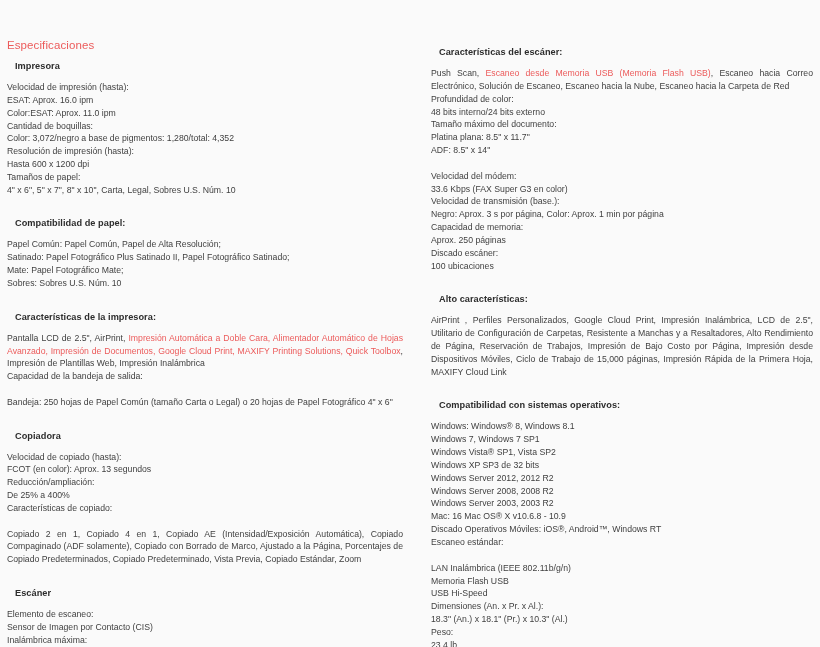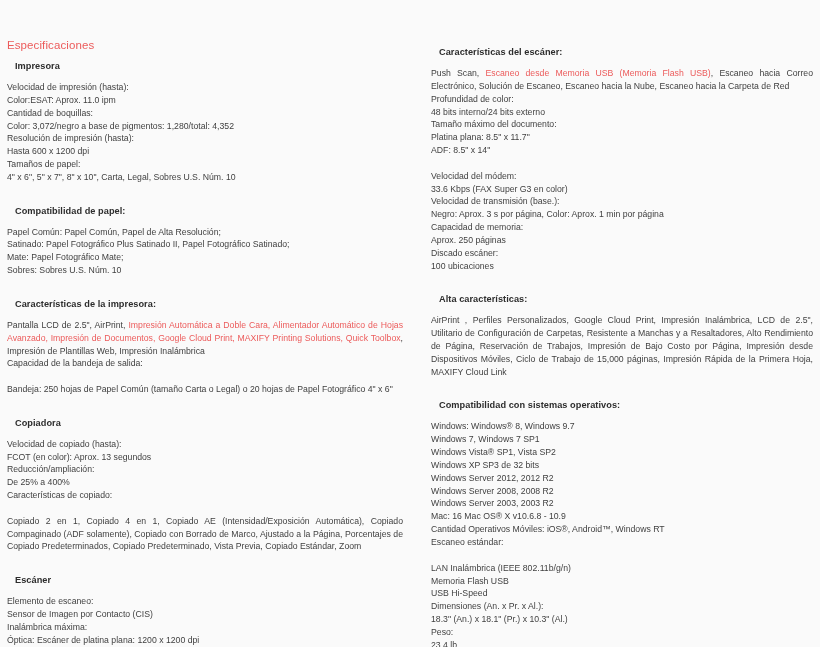--- a/index.html
+++ b/index.html
@@ -79,20 +79,21 @@
 
 <div id="page">
   <div class="columns">
 
     <div class="col-left">
 
       <div class="doc-title">Especificaciones</div>
 
       <h2 class="sec">Impresora</h2>
       <div class="line">Velocidad de impresión (hasta):</div>
+      <div class="line">ESAT: Aprox. 16.0 ipm</div>
       <div class="line">Color:ESAT: Aprox. 11.0 ipm</div>
       <div class="line">Cantidad de boquillas:</div>
       <div class="line">Color: 3,072/negro a base de pigmentos: 1,280/total: 4,352</div>
       <div class="line">Resolución de impresión (hasta):</div>
       <div class="line">Hasta 600 x 1200 dpi</div>
       <div class="line">Tamaños de papel:</div>
       <div class="line">4" x 6", 5" x 7", 8" x 10", Carta, Legal, Sobres U.S. Núm. 10</div>
 
       <div class="gap-sm"></div>
 
@@ -155,35 +156,35 @@
       <div class="line">33.6 Kbps (FAX Super G3 en color)</div>
       <div class="line">Velocidad de transmisión (base.):</div>
       <div class="line">Negro: Aprox. 3 s por página, Color: Aprox. 1 min por página</div>
       <div class="line">Capacidad de memoria:</div>
       <div class="line">Aprox. 250 páginas</div>
       <div class="line">Discado escáner:</div>
       <div class="line">100 ubicaciones</div>
 
       <div class="gap-sm"></div>
 
-      <h2 class="sec">Alta características:</h2>
+      <h2 class="sec">Alto características:</h2>
       <p class="para">AirPrint , Perfiles Personalizados, Google Cloud Print, Impresión Inalámbrica, LCD de 2.5", Utilitario de Configuración de Carpetas, Resistente a Manchas y a Resaltadores, Alto Rendimiento de Página, Reservación de Trabajos, Impresión de Bajo Costo por Página, Impresión desde Dispositivos Móviles, Ciclo de Trabajo de 15,000 páginas, Impresión Rápida de la Primera Hoja, MAXIFY Cloud Link</p>
 
       <div class="gap-sm"></div>
 
       <h2 class="sec">Compatibilidad con sistemas operativos:</h2>
-      <div class="line">Windows: Windows® 8, Windows 9.7</div>
+      <div class="line">Windows: Windows® 8, Windows 8.1</div>
       <div class="line">Windows 7, Windows 7 SP1</div>
       <div class="line">Windows Vista® SP1, Vista SP2</div>
       <div class="line">Windows XP SP3 de 32 bits</div>
       <div class="line">Windows Server 2012, 2012 R2</div>
       <div class="line">Windows Server 2008, 2008 R2</div>
       <div class="line">Windows Server 2003, 2003 R2</div>
       <div class="line">Mac: 16 Mac OS® X v10.6.8 - 10.9</div>
-      <div class="line">Cantidad Operativos Móviles: iOS®, Android™, Windows RT</div>
+      <div class="line">Discado Operativos Móviles: iOS®, Android™, Windows RT</div>
       <div class="line">Escaneo estándar:</div>
 
       <div class="gap-sm"></div>
 
       <div class="line">LAN Inalámbrica (IEEE 802.11b/g/n)</div>
       <div class="line">Memoria Flash USB</div>
       <div class="line">USB Hi-Speed</div>
       <div class="line">Dimensiones (An. x Pr. x Al.):</div>
       <div class="line">18.3" (An.) x 18.1" (Pr.) x 10.3" (Al.)</div>
       <div class="line">Peso:</div>

